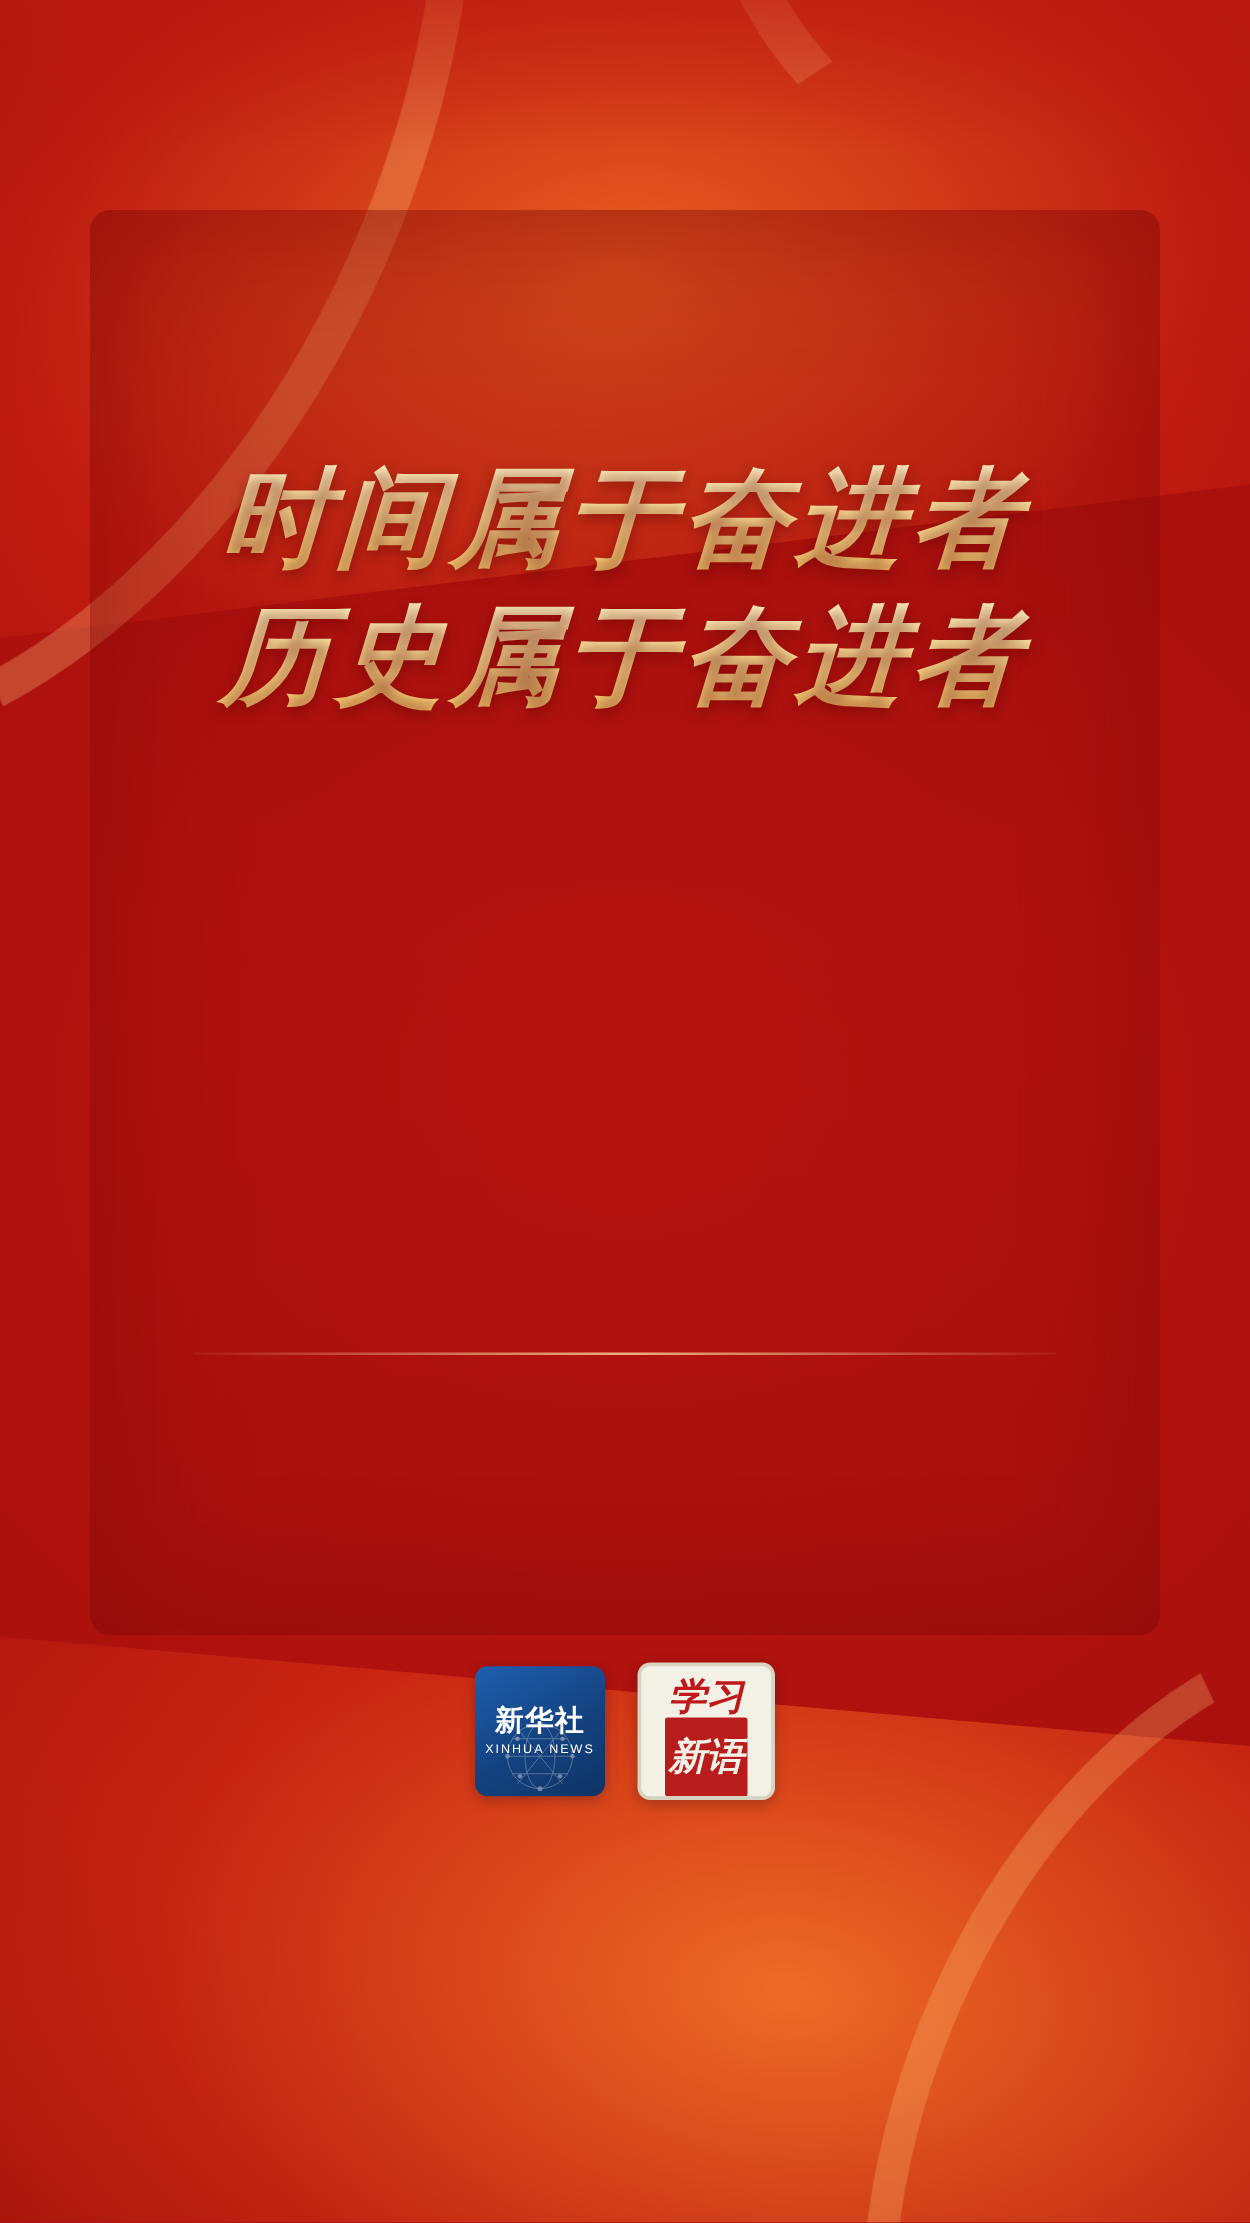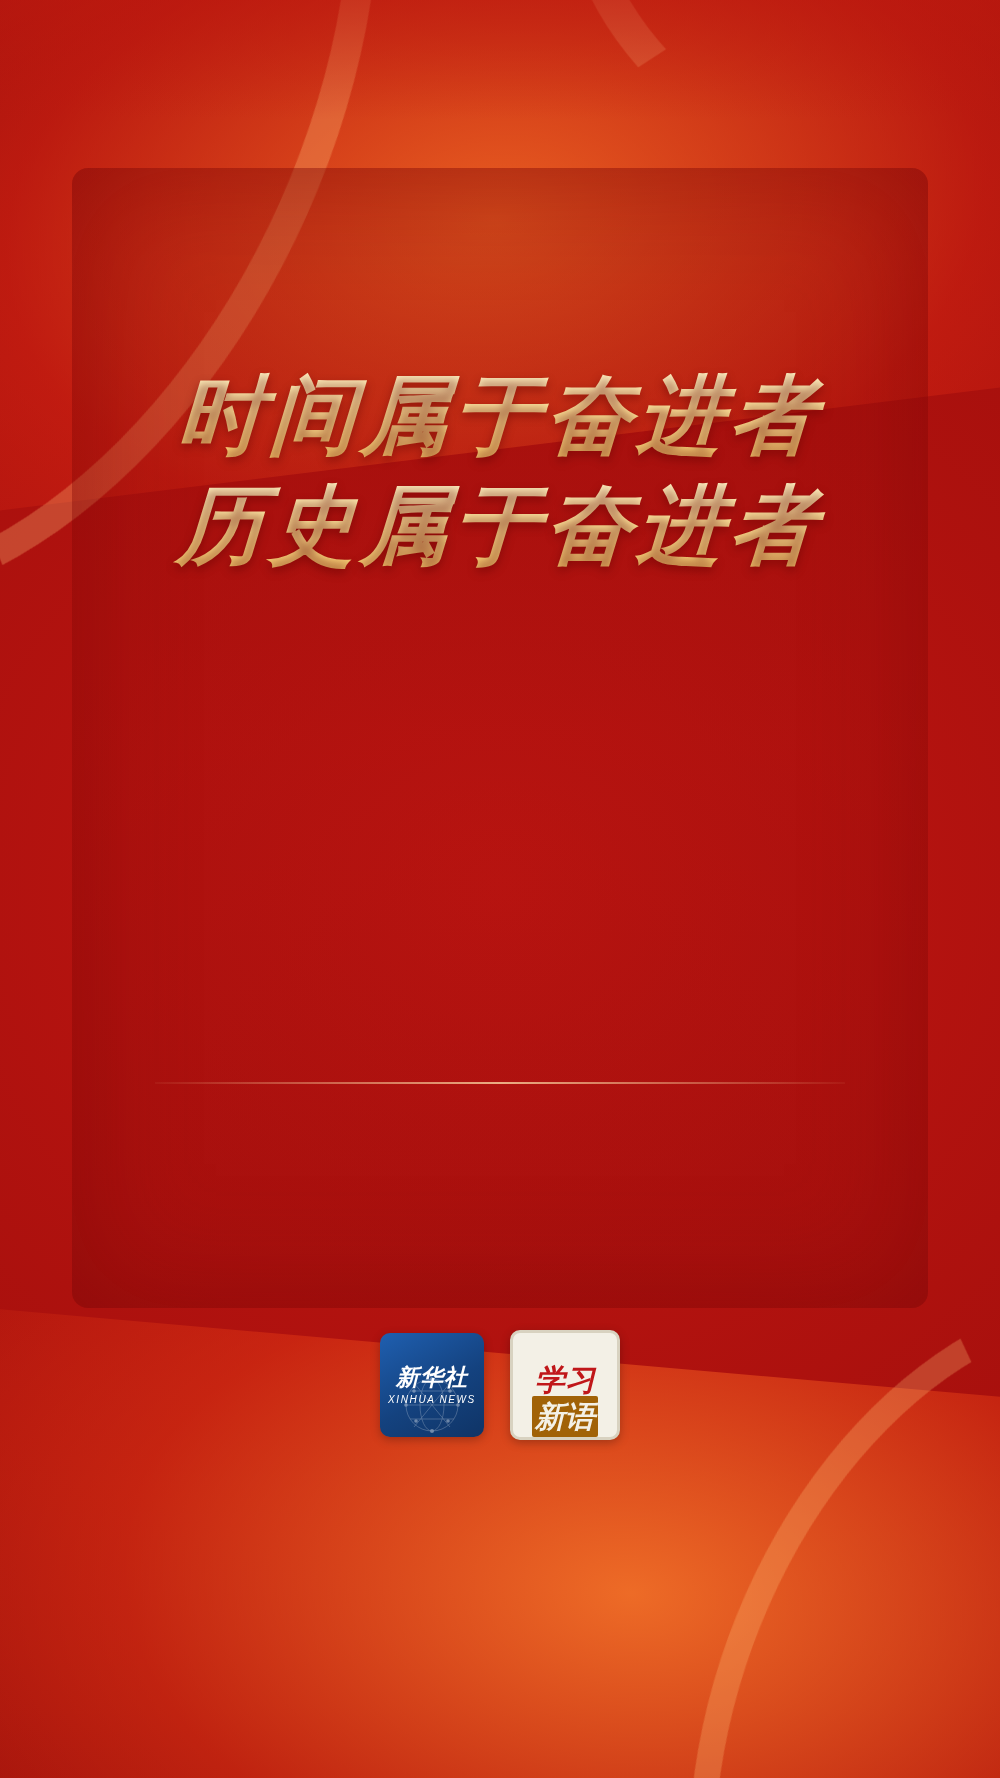--- a/index.html
+++ b/index.html
@@ -251,21 +251,20 @@
     height: 104px;
     border-radius: 10px;
     background: linear-gradient(150deg, #1f5fb0 0%, #14427f 55%, #0f3466 100%);
     position: relative;
     display: flex;
     flex-direction: column;
     align-items: center;
     justify-content: center;
     overflow: hidden;
     box-shadow: 0 3px 10px rgba(0,0,0,0.25);
-    font-style: italic;
   }
   .logo-xinhua .net {
     position: absolute;
     inset: 0;
     opacity: 0.45;
   }
   .logo-xinhua .cn {
     position: relative;
     color: #ffffff;
     font-family: "DejaVu Sans", sans-serif;
@@ -302,23 +301,23 @@
     font-weight: 700;
     font-size: 30px;
     line-height: 1.05;
     color: #c0171a;
     text-align: center;
     font-style: italic;
     letter-spacing: 0px;
   }
   .logo-xuexi .cal .seal {
     display: inline-block;
-    background: #a16207;
+    background: #b91c1c;
     color: #f3f0e6;
-    padding: 5px 3px;
+    padding: 16px 3px;
     border-radius: 2px;
   }
 </style>
 </head>
 <body>
 
 <div class="poster">
 
   <div class="band top-glow"></div>
   <div class="band bottom-glow"></div>

